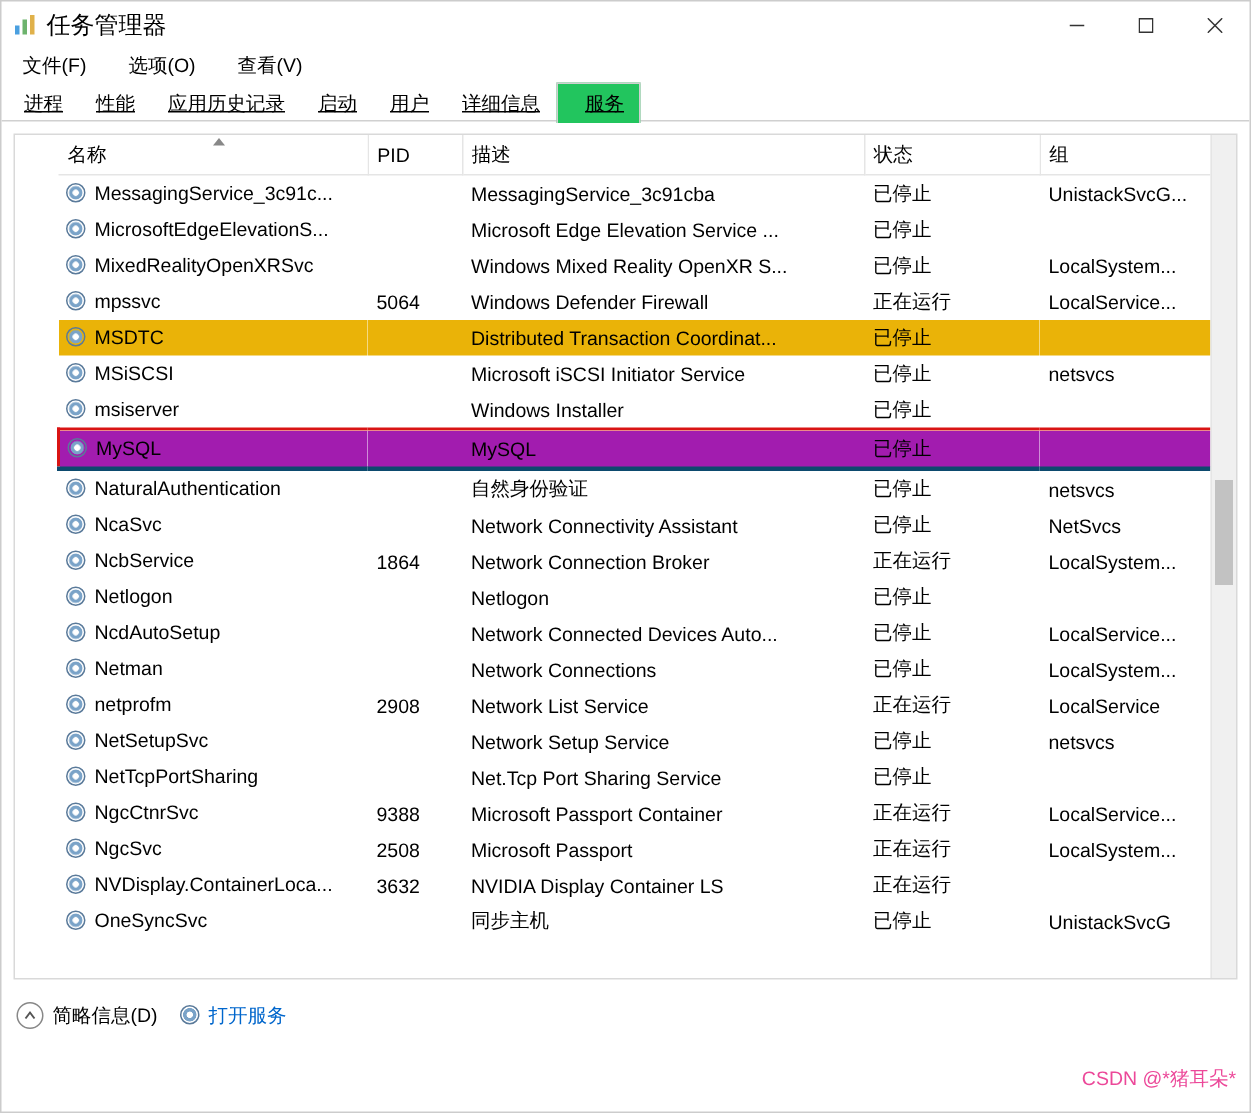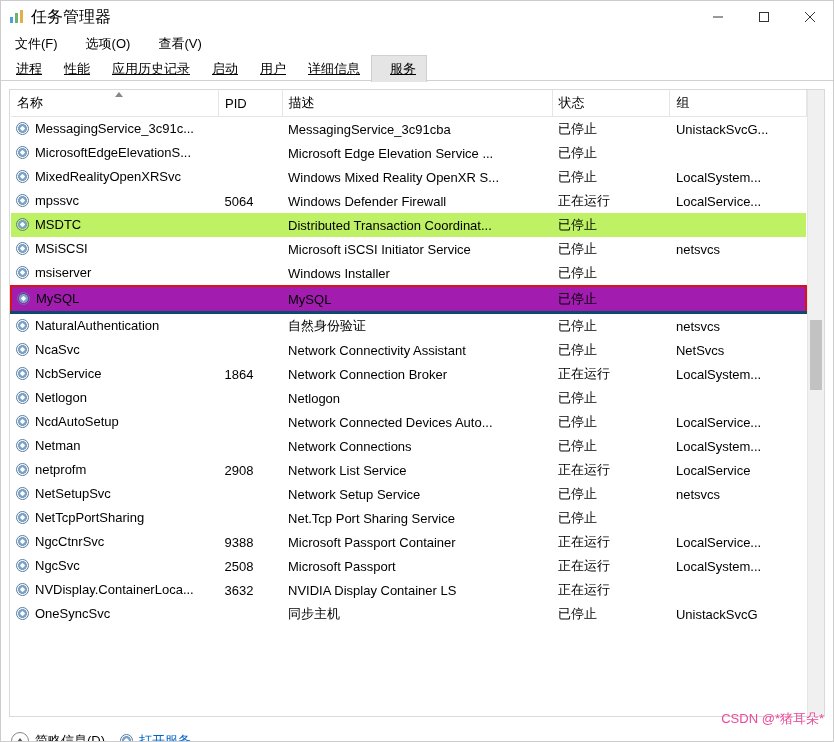--- a/index.html
+++ b/index.html
@@ -60,34 +60,35 @@
   padding: 4px 10px 4px 10px;
   font-size: 13px;
   border: 1px solid transparent;
   border-bottom: none;
   margin-right: 0px;
   position: relative;
   top: 1px;
 }
 .tabbar .tab.active {
   border-color: #d0d0d0;
-  background: #e5e5e5;
+  background: #22c55e;
   z-index: 2;
   padding-left: 18px;
 }
 .tab-line {
   border-top: 1px solid #d0d0d0;
   margin-top: -1px;
 }
 .content {
-  height: 628px;
+  height: 564px;
   border: 1px solid #d9d9d9;
   margin: 8px;
   position: relative;
   overflow: hidden;
+  padding-left: 28px;
 }
 .table-wrap {
   display: flex;
   height: 100%;
 }
 .table-scroll {
   flex: 1;
   overflow: hidden;
 }
 table {
@@ -139,21 +140,21 @@
   margin-right: 4px;
   position: relative;
 }
 .gear {
   width: 13px; height: 13px;
   border-radius: 50%;
   background: radial-gradient(circle, #fff 25%, #7aa3c8 30%, #7aa3c8 55%, transparent 60%);
   border: 1px solid #5a7a9a;
   position: absolute; top: 1px; left: 1px;
 }
-tr.selected td { background: #bef264; }
+tr.selected td { background: #eab308; }
 tr.highlighted td { background: #a21caf; border-top: 2px solid #d91414; border-bottom: 3px solid #0c4a6e; }
 tr.highlighted td:first-child { border-left: 2px solid #d91414; }
 tr.highlighted td:last-child { border-right: 2px solid #d91414; }
 .vscroll {
   width: 17px;
   background: #f0f0f0;
   position: relative;
   border-left: 1px solid #e5e5e5;
 }
 .vscroll .thumb {

